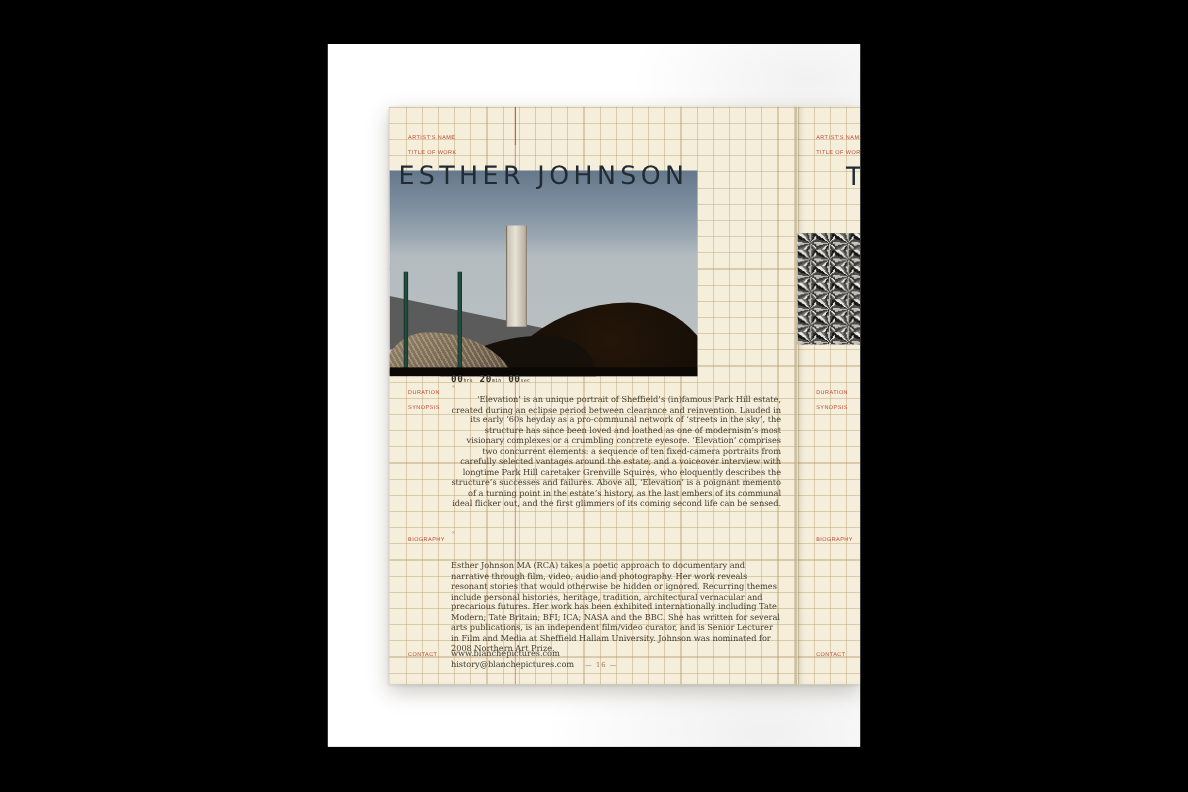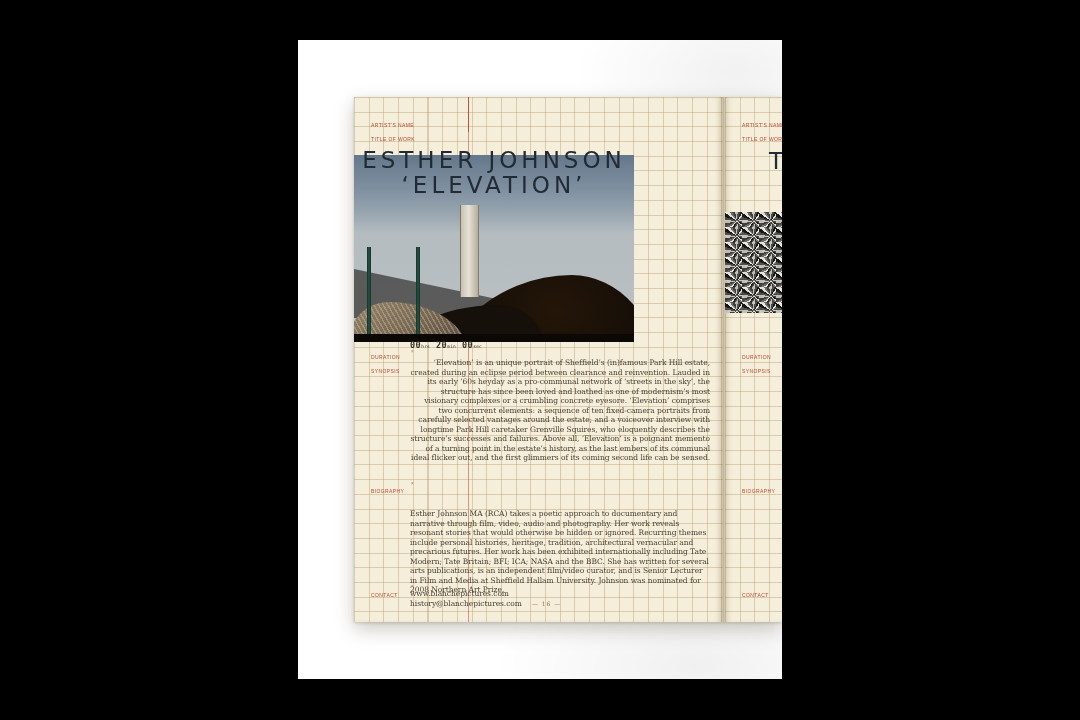--- a/index.html
+++ b/index.html
@@ -28,21 +28,21 @@
     box-shadow:0 7px 18px rgba(50,38,15,0.25), 0 1px 3px rgba(50,38,15,0.18);
   }
   .page{
     position:absolute;top:0;height:525px;
     background-color:#f4eeda;
     background-image:
       repeating-linear-gradient(to right, rgba(176,146,98,0.38) 0 1px, transparent 1px 14.7px),
       repeating-linear-gradient(to bottom, rgba(176,146,98,0.38) 0 1px, transparent 1px 14.7px);
     overflow:hidden;
   }
-  .page-left{left:0;width:369px;box-shadow:inset -6px 0 7px -5px rgba(90,70,40,0.45);}
+  .page-left{left:0;width:369px;box-shadow:inset -6px 0 7px -5px rgba(90,70,40,0.45);padding-left:34px;}
   .page-gap{position:absolute;left:369px;top:0;width:2px;height:525px;background:linear-gradient(to right,#b9ad8e,#d8d0b6);}
   .page-right{left:371px;width:57px;box-shadow:inset 5px 0 6px -4px rgba(90,70,40,0.3);}
 
   
   .red-rule{
     position:absolute;left:114px;top:0;width:1px;height:525px;
     background:linear-gradient(to bottom, rgba(191,62,41,0.9) 0 35px, rgba(191,62,41,0.5) 35px 100%);
   }
 
   
@@ -183,21 +183,20 @@
         <div class="mound-main"></div>
         <div class="mound-tail"></div>
         <div class="rubble-light"></div>
         <div class="fence-post post-a"></div>
         <div class="fence-post post-b"></div>
         <div class="photo-bottom"></div>
       </div>
 
       <h1 class="display-title" style="margin:0;font-weight:normal;">
         <span class="t-line">ESTHER JOHNSON</span>
-        <span class="t-line">‘ELEVATION’</span>
       </h1>
 
       <div class="duration-value">
         <span>00</span><span class="unit">hrs</span><span>20</span><span class="unit">min</span><span>00</span><span class="unit">sec</span>
       </div>
 
       <div class="section-marker sm-1">×</div>
       <p class="body-copy synopsis" style="margin:0;">‘Elevation’ is an unique portrait of Sheffield’s (in)famous Park Hill estate, created during an eclipse period between clearance and reinvention. Lauded in its early ’60s heyday as a pro-communal network of ‘streets in the sky’, the structure has since been loved and loathed as one of modernism’s most visionary complexes or a crumbling concrete eyesore. ‘Elevation’ comprises two concurrent elements: a sequence of ten fixed-camera portraits from carefully selected vantages around the estate; and a voiceover interview with longtime Park Hill caretaker Grenville Squires, who eloquently describes the structure’s successes and failures. Above all, ‘Elevation’ is a poignant memento of a turning point in the estate’s history, as the last embers of its communal ideal flicker out, and the first glimmers of its coming second life can be sensed.</p>
 
       <div class="section-marker sm-2">×</div>

